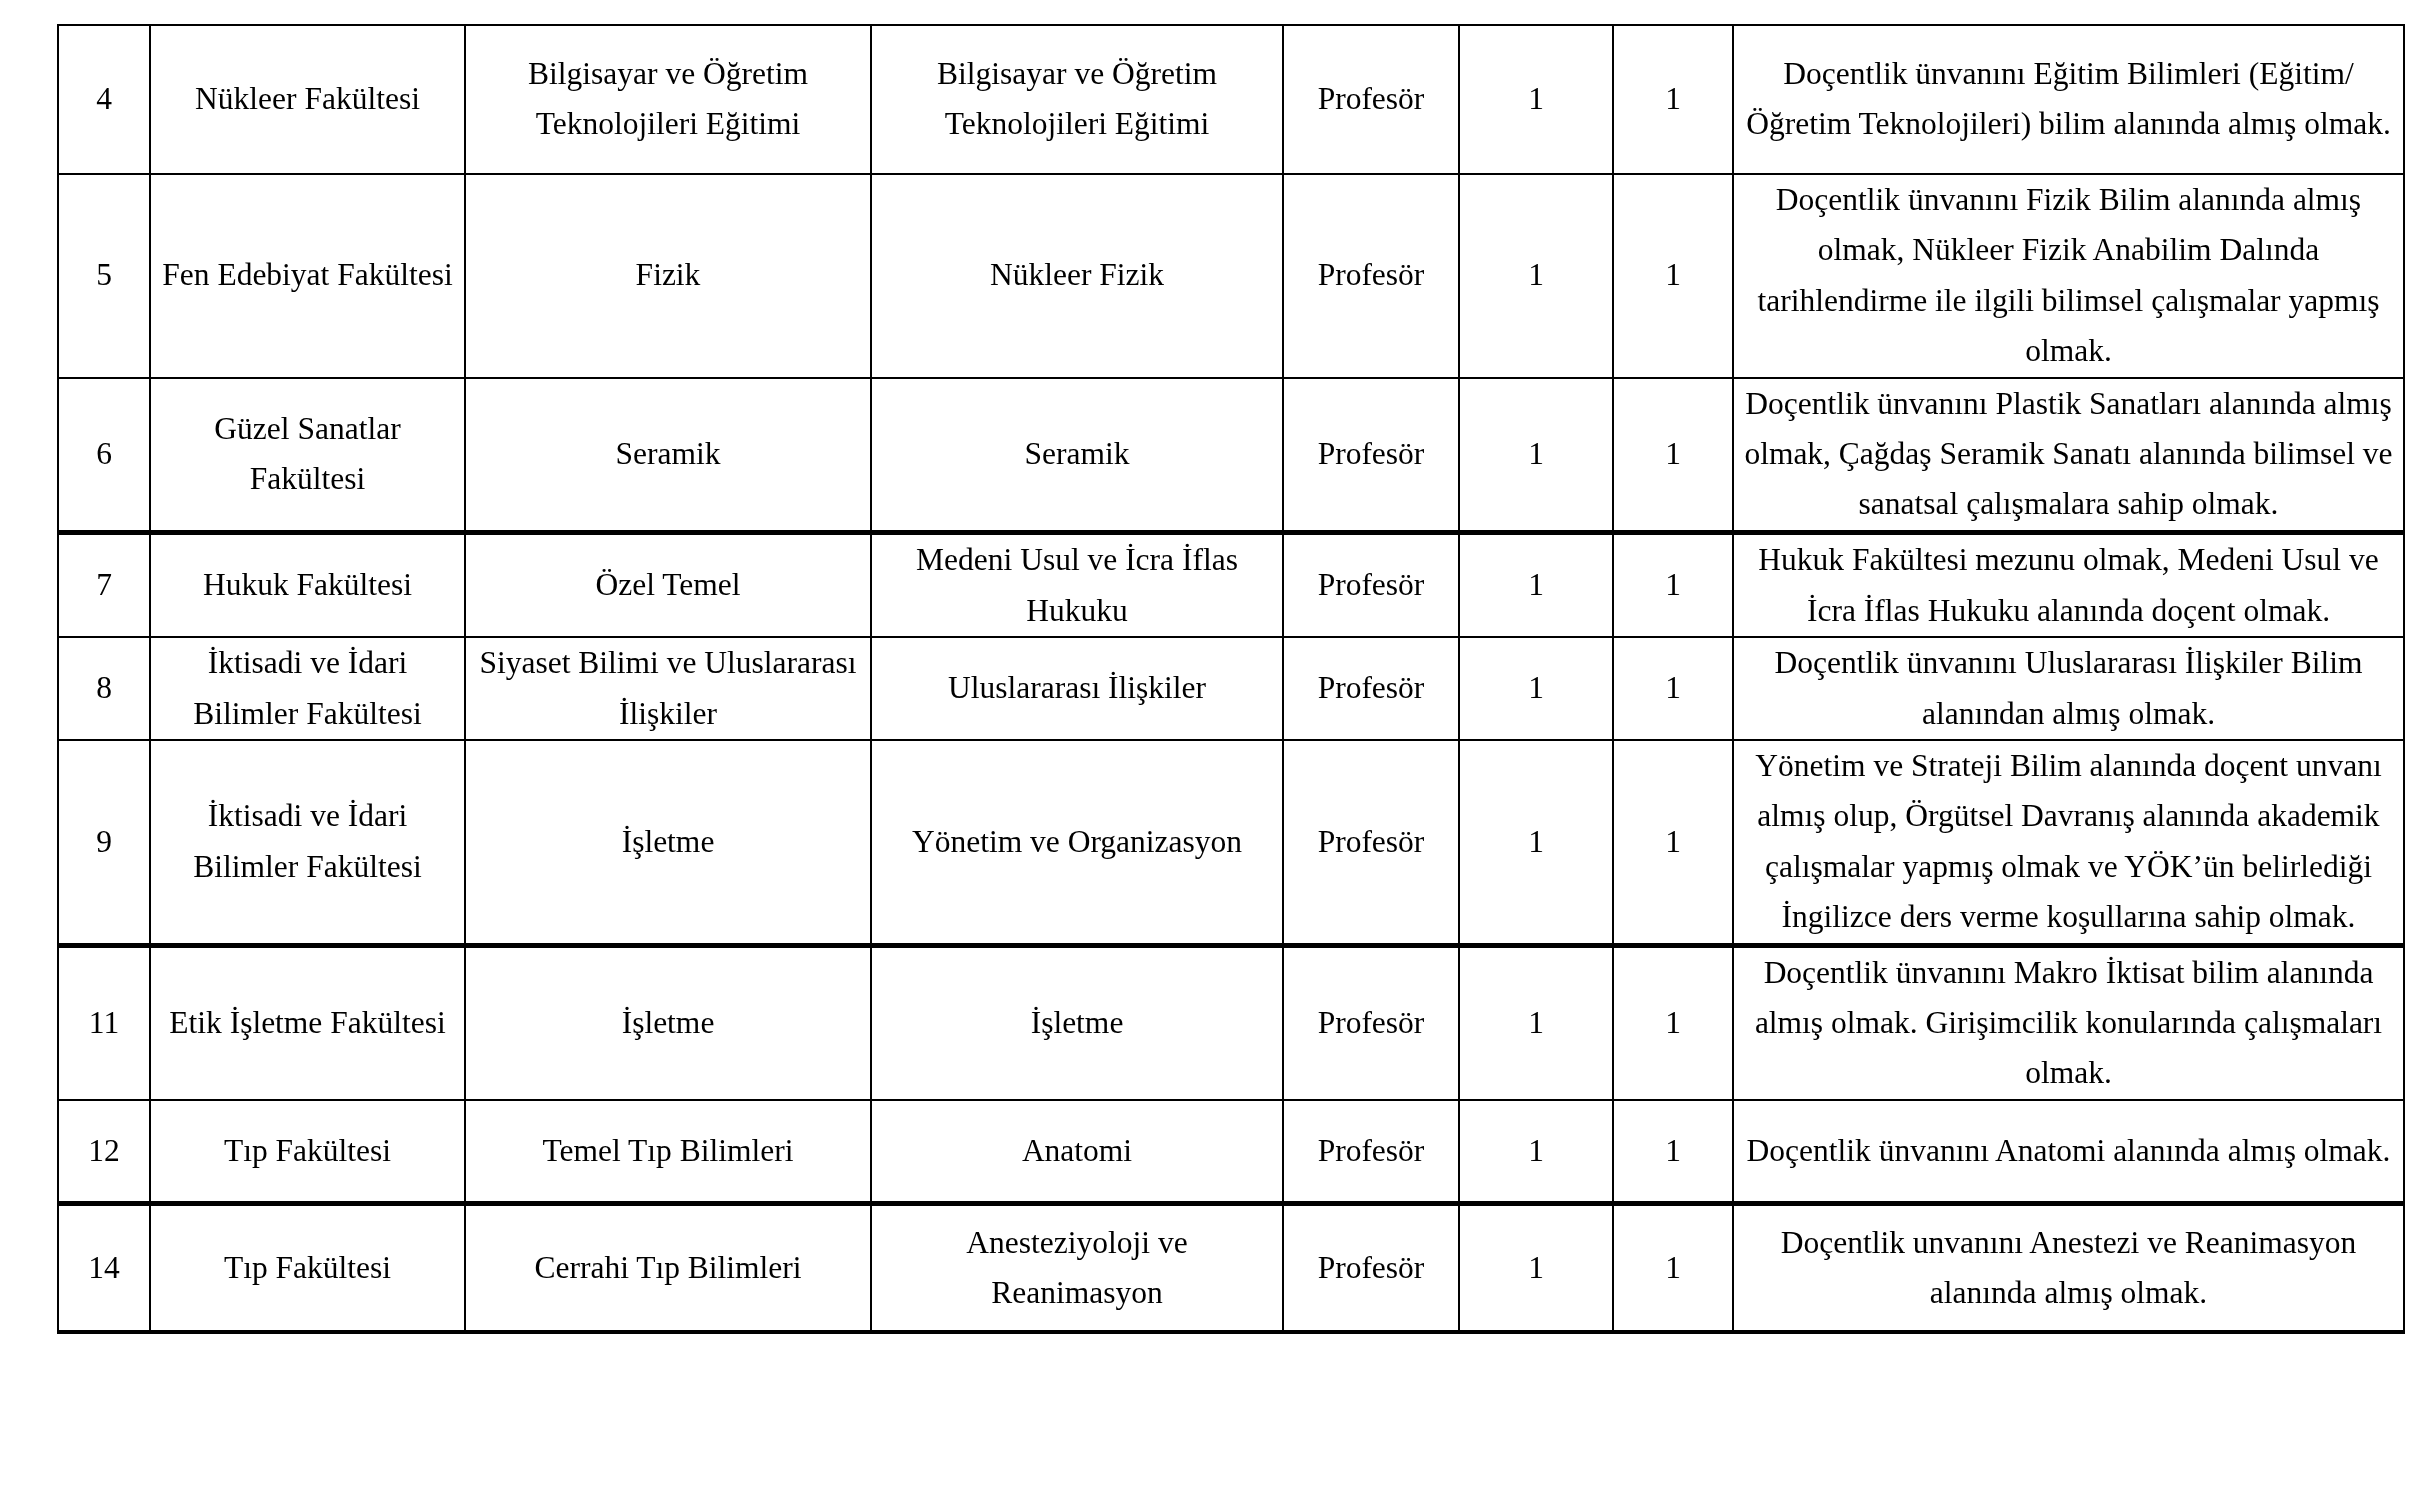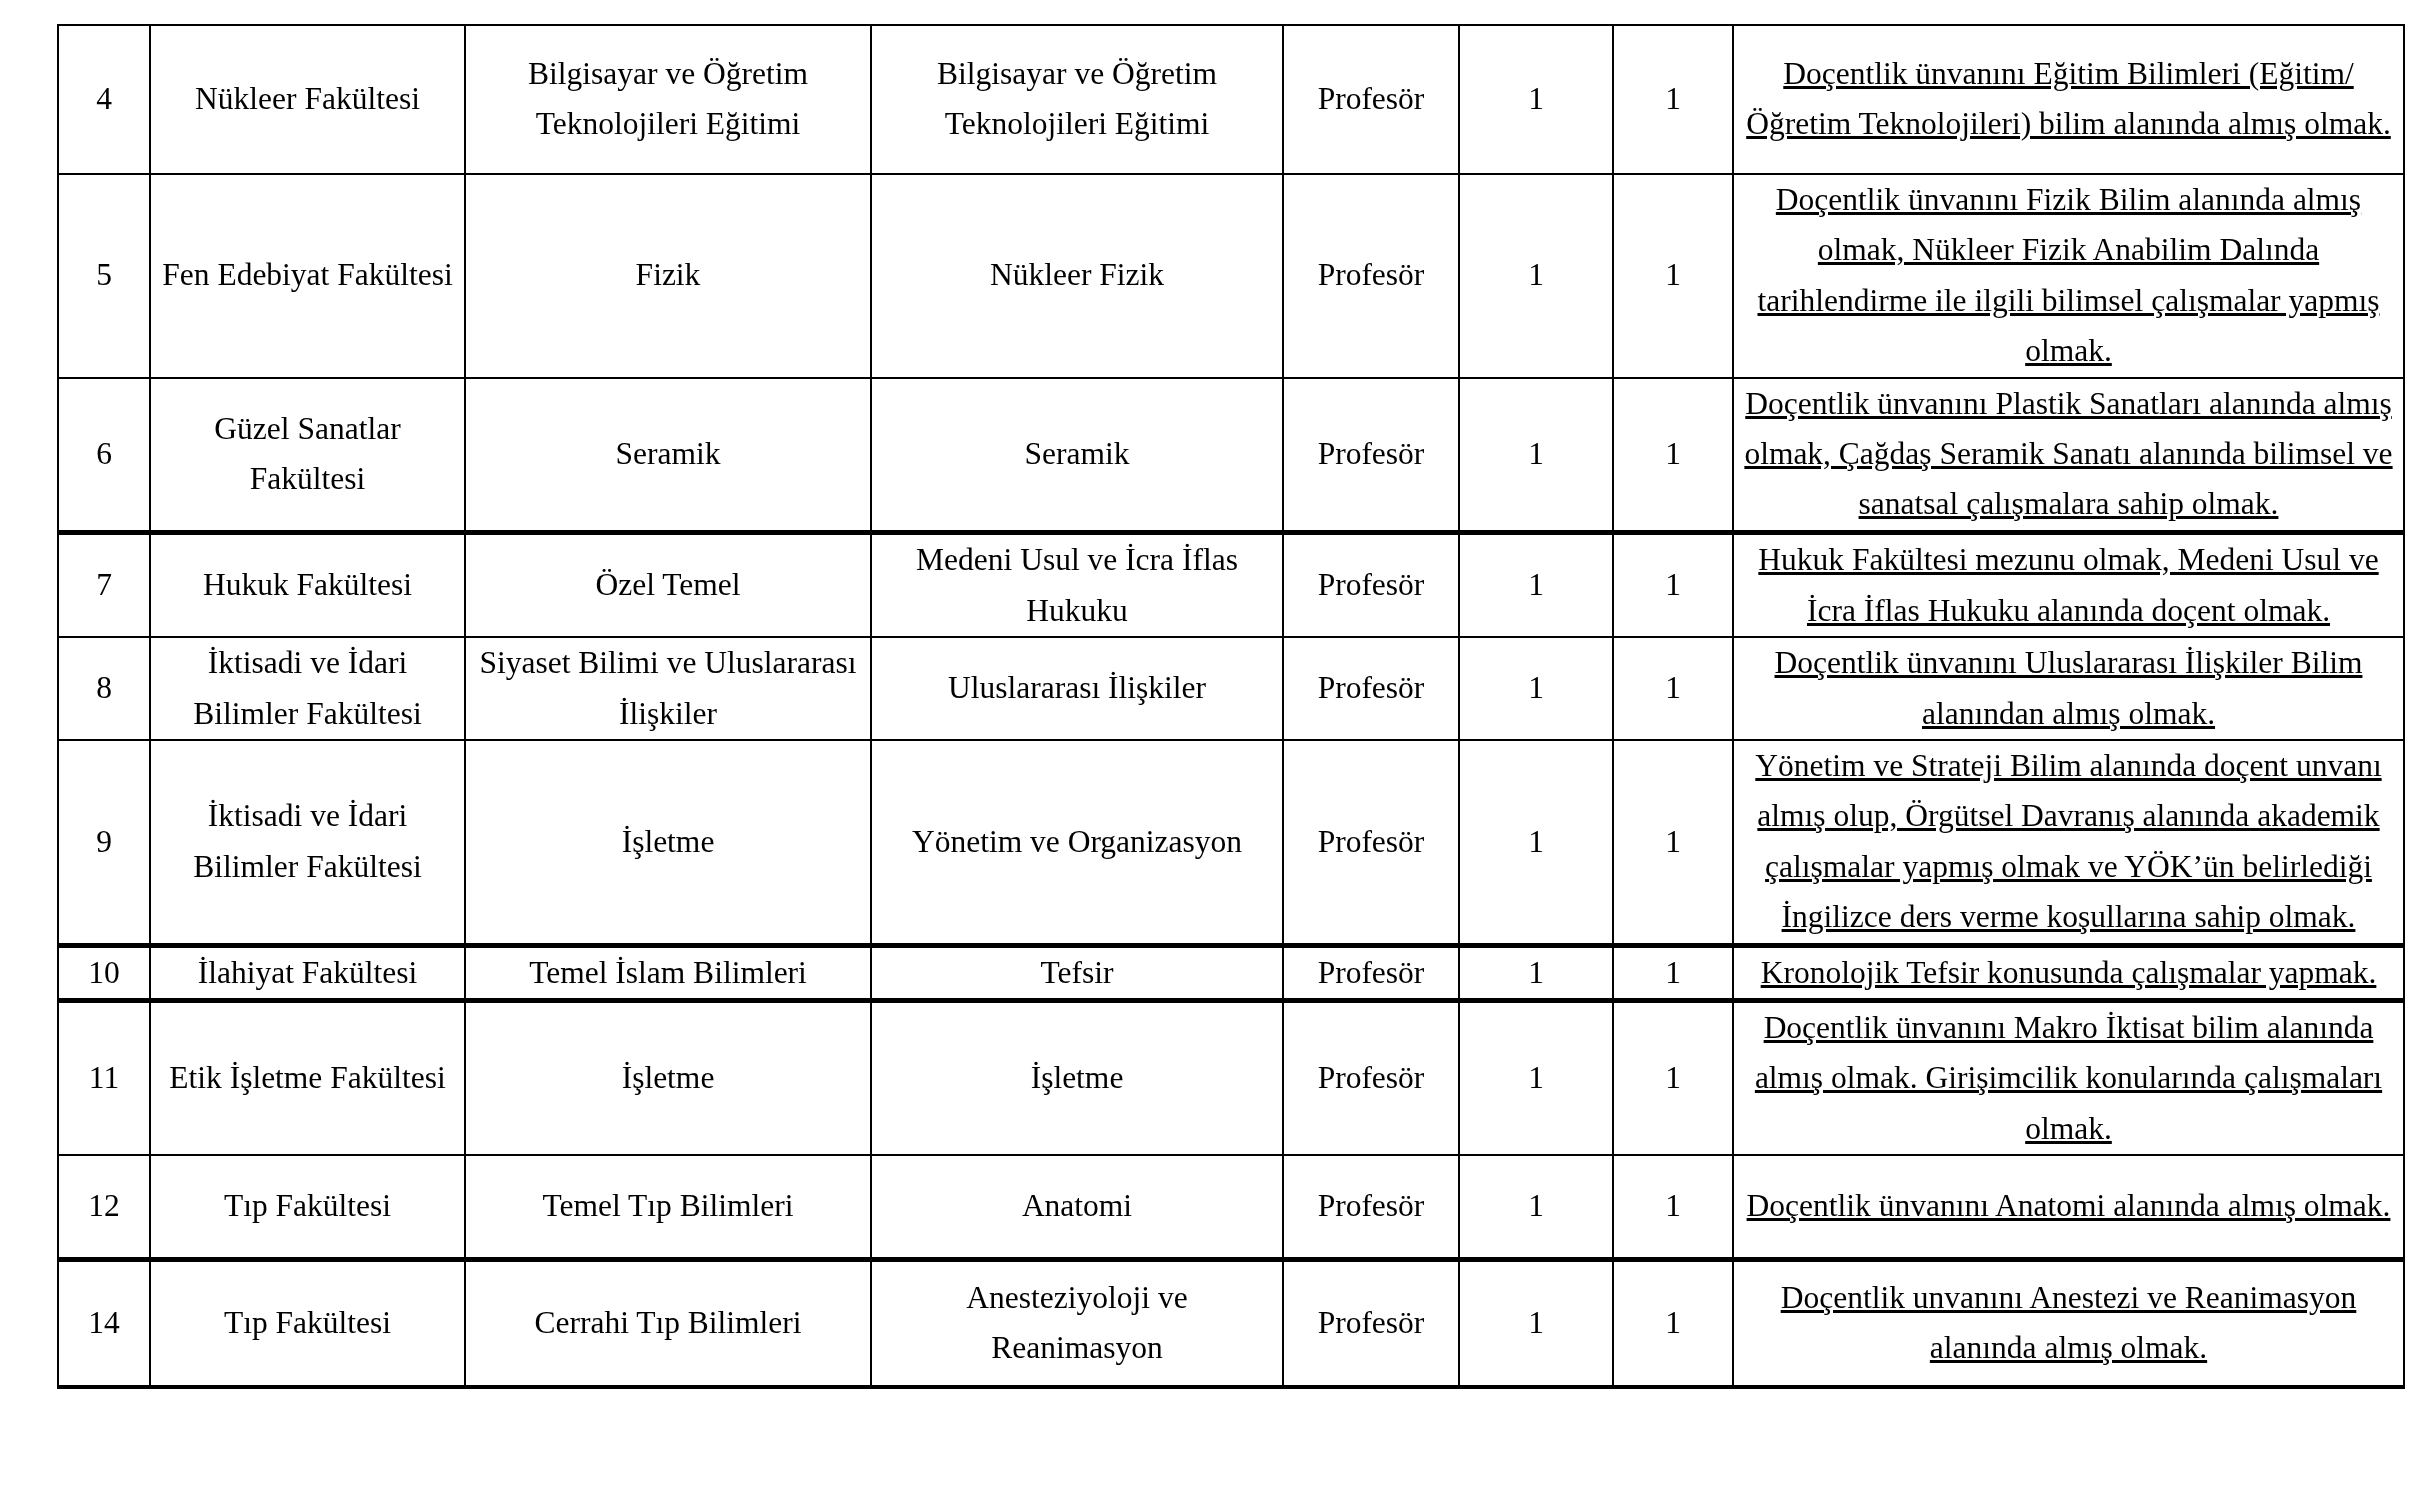--- a/index.html
+++ b/index.html
@@ -45,21 +45,20 @@
   }
   td.cell-prog {
     font-size: 30px;
     padding: 0 1.6px;
   }
   td.cell-desc {
     text-align: left;
     padding: 0 6.3px;
     font-size: 31.5px;
     line-height: 1.6;
-    text-decoration: underline;
   }
   td.cell-no, td.cell-count1, td.cell-count2 {
     padding: 0 1.6px;
   }
 </style>
 </head>
 <body>
 
 <div class="page">
   <table class="positions-table">
@@ -127,30 +126,20 @@
         <tr class="thick-bottom" style="height: 199px;">
     <td class="cell-no">9</td>
     <td class="cell-fac">İktisadi ve İdari Bilimler Fakültesi</td>
     <td class="cell-dep">İşletme</td>
     <td class="cell-prog">Yönetim ve Organizasyon</td>
     <td class="cell-title">Profesör</td>
     <td class="cell-count1">1</td>
     <td class="cell-count2">1</td>
     <td class="cell-desc">Yönetim ve Strateji Bilim alanında doçent unvanı almış olup, Örgütsel Davranış alanında akademik çalışmalar yapmış olmak ve YÖK’ün belirlediği İngilizce ders verme koşullarına sahip olmak.</td>
   </tr>
-        <tr class="thick-bottom" style="height: 52px;">
-    <td class="cell-no">10</td>
-    <td class="cell-fac">İlahiyat Fakültesi</td>
-    <td class="cell-dep">Temel İslam Bilimleri</td>
-    <td class="cell-prog">Tefsir</td>
-    <td class="cell-title">Profesör</td>
-    <td class="cell-count1">1</td>
-    <td class="cell-count2">1</td>
-    <td class="cell-desc">Kronolojik Tefsir konusunda çalışmalar yapmak.</td>
-  </tr>
         <tr style="height: 152px;">
     <td class="cell-no">11</td>
     <td class="cell-fac">Etik İşletme Fakültesi</td>
     <td class="cell-dep">İşletme</td>
     <td class="cell-prog">İşletme</td>
     <td class="cell-title">Profesör</td>
     <td class="cell-count1">1</td>
     <td class="cell-count2">1</td>
     <td class="cell-desc">Doçentlik ünvanını Makro İktisat bilim alanında almış olmak. Girişimcilik konularında çalışmaları olmak.</td>
   </tr>

